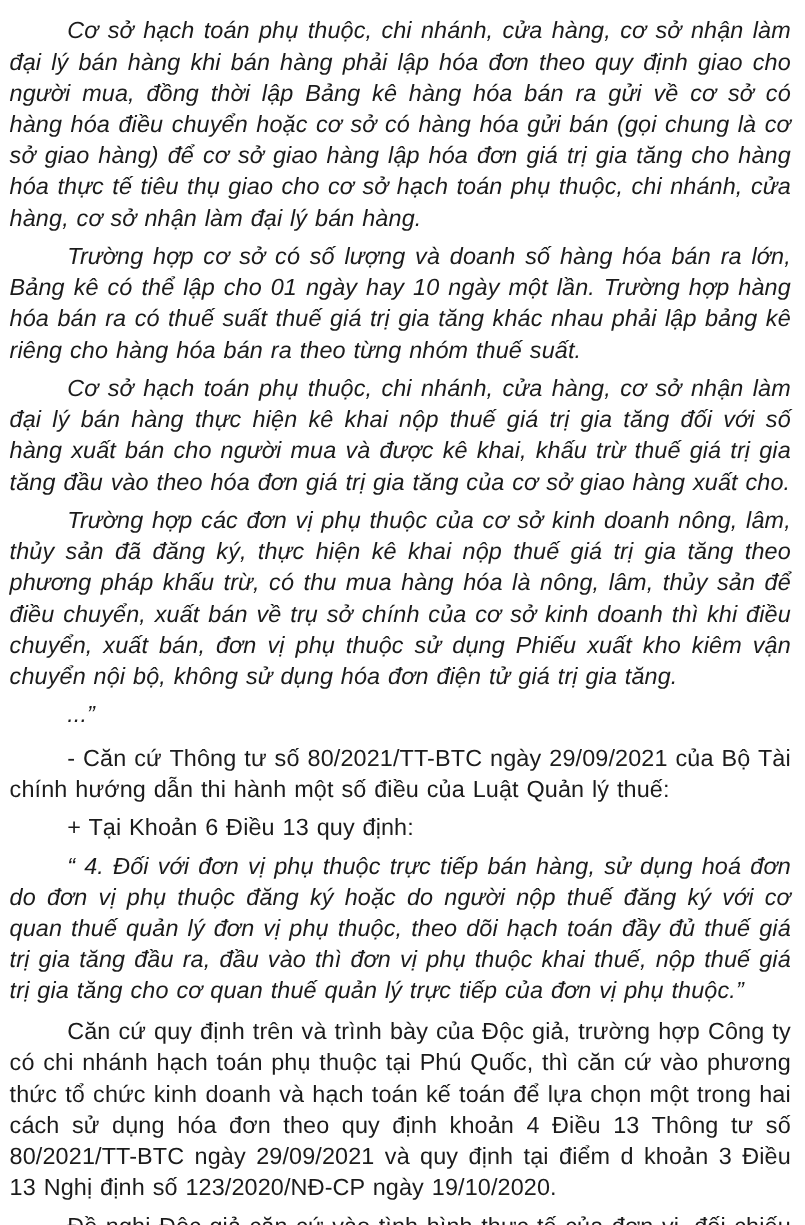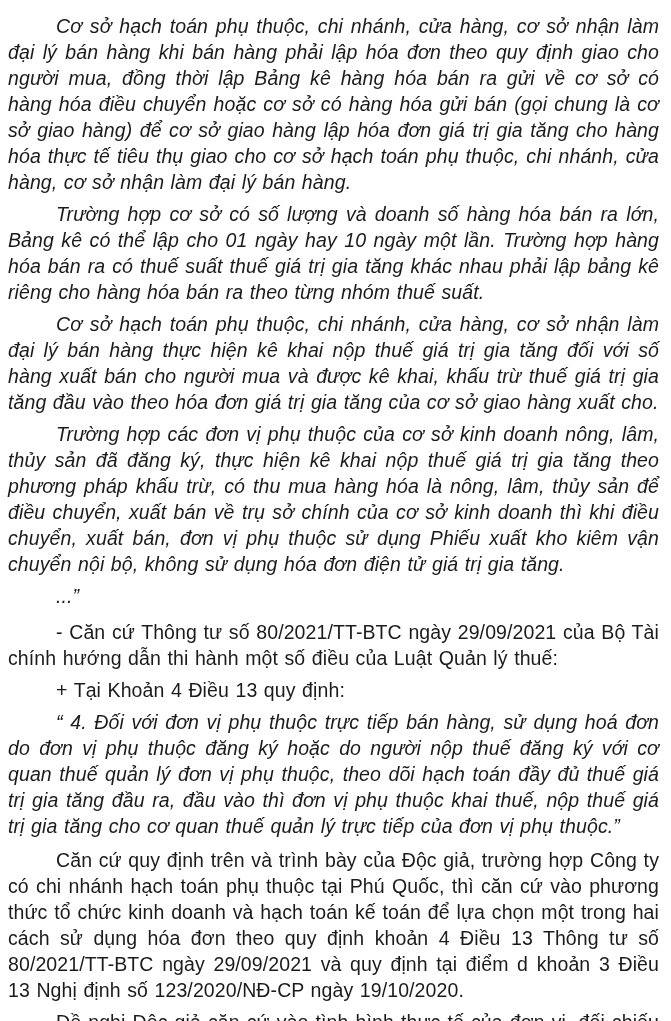--- a/index.html
+++ b/index.html
@@ -52,20 +52,20 @@
   <p class="para italic">Trường hợp cơ sở có số lượng và doanh số hàng hóa bán ra lớn, Bảng kê có thể lập cho 01 ngày hay 10 ngày một lần. Trường hợp hàng hóa bán ra có thuế suất thuế giá trị gia tăng khác nhau phải lập bảng kê riêng cho hàng hóa bán ra theo từng nhóm thuế suất.</p>
 
   <p class="para italic">Cơ sở hạch toán phụ thuộc, chi nhánh, cửa hàng, cơ sở nhận làm đại lý bán hàng thực hiện kê khai nộp thuế giá trị gia tăng đối với số hàng xuất bán cho người mua và được kê khai, khấu trừ thuế giá trị gia tăng đầu vào theo hóa đơn giá trị gia tăng của cơ sở giao hàng xuất cho.</p>
 
   <p class="para italic">Trường hợp các đơn vị phụ thuộc của cơ sở kinh doanh nông, lâm, thủy sản đã đăng ký, thực hiện kê khai nộp thuế giá trị gia tăng theo phương pháp khấu trừ, có thu mua hàng hóa là nông, lâm, thủy sản để điều chuyển, xuất bán về trụ sở chính của cơ sở kinh doanh thì khi điều chuyển, xuất bán, đơn vị phụ thuộc sử dụng Phiếu xuất kho kiêm vận chuyển nội bộ, không sử dụng hóa đơn điện tử giá trị gia tăng.</p>
 
   <p class="para italic ellipsis-line no-justify">...”</p>
 
   <p class="para pre-gap">- Căn cứ Thông tư số 80/2021/TT-BTC ngày 29/09/2021 của Bộ Tài chính hướng dẫn thi hành một số điều của Luật Quản lý thuế:</p>
 
-  <p class="para no-justify">+ Tại Khoản 4 Điều 13 quy định:</p>
+  <p class="para no-justify">+ Tại Khoản 6 Điều 13 quy định:</p>
 
   <p class="para italic">“ 4. Đối với đơn vị phụ thuộc trực tiếp bán hàng, sử dụng hoá đơn do đơn vị phụ thuộc đăng ký hoặc do người nộp thuế đăng ký với cơ quan thuế quản lý đơn vị phụ thuộc, theo dõi hạch toán đầy đủ thuế giá trị gia tăng đầu ra, đầu vào thì đơn vị phụ thuộc khai thuế, nộp thuế giá trị gia tăng cho cơ quan thuế quản lý trực tiếp của đơn vị phụ thuộc.”</p>
 
   <p class="para pre-gap">Căn cứ quy định trên và trình bày của Độc giả, trường hợp Công ty có chi nhánh hạch toán phụ thuộc tại Phú Quốc, thì căn cứ vào phương thức tổ chức kinh doanh và hạch toán kế toán để lựa chọn một trong hai cách sử dụng hóa đơn theo quy định  khoản 4 Điều 13 Thông tư  số 80/2021/TT-BTC ngày 29/09/2021 và quy định tại điểm d khoản 3 Điều 13 Nghị định số 123/2020/NĐ-CP ngày 19/10/2020.</p>
 
   <p class="para">Đề nghị Độc giả căn cứ vào tình hình thực tế của đơn vị, đối chiếu với các quy định tại văn bản pháp luật nêu trên để thực hiện đúng quy định.</p>
 </div>
 
 </body></html>

